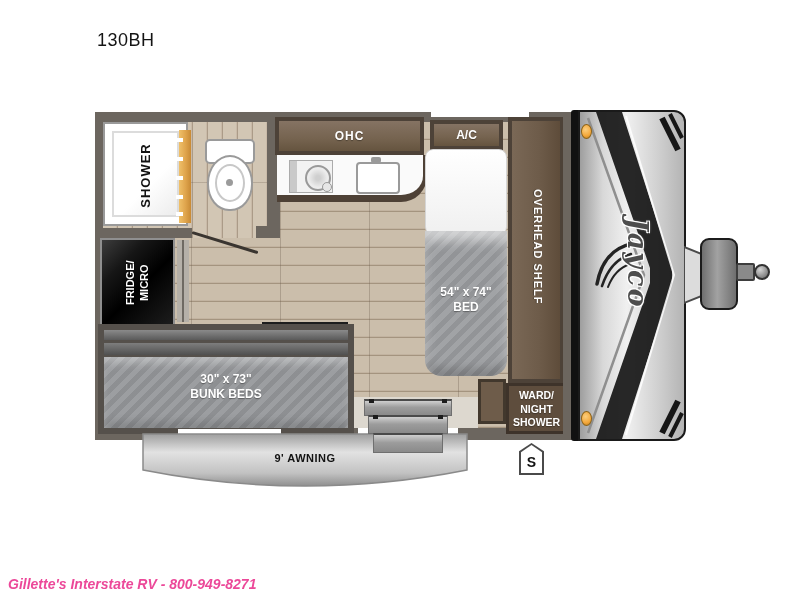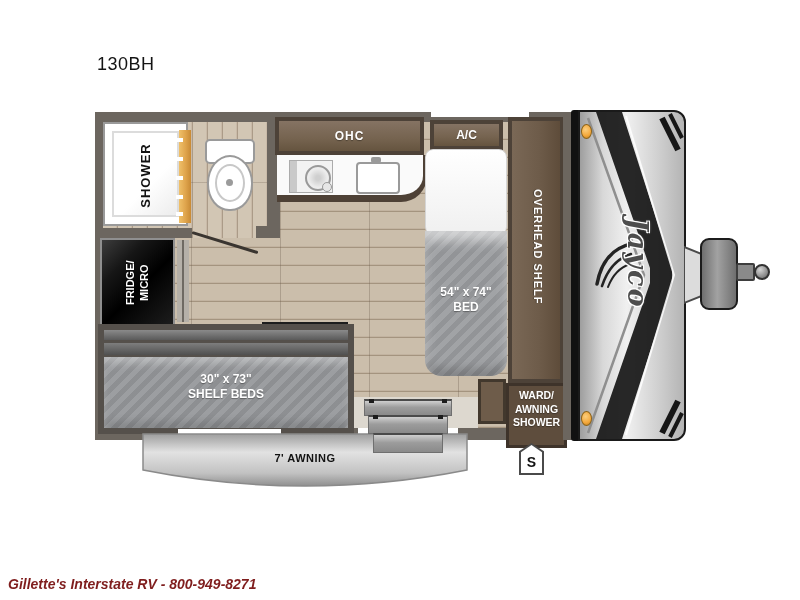--- a/index.html
+++ b/index.html
@@ -49,21 +49,21 @@
                display:flex;align-items:flex-end;justify-content:center;
                font-weight:bold;font-size:14px;color:#111;padding-bottom:3px;box-sizing:border-box;}
 
   .texture{background-image:repeating-linear-gradient(135deg, rgba(255,255,255,.07) 0 5px, rgba(0,0,0,.05) 5px 10px);}
 </style>
 </head>
 <body>
 
 <div class="canvas">
 
-  <div class="abs" style="left:97px;top:30px;font-size:18px;color:#141414;letter-spacing:.5px;margin-top:24px;">130BH</div>
+  <div class="abs" style="left:97px;top:30px;font-size:18px;color:#141414;letter-spacing:.5px;">130BH</div>
 
   <div class="abs wall" style="left:95px;top:112px;width:480px;height:328px;"></div>
 
   <div class="abs floor-main" style="left:103px;top:122px;width:464px;height:306px;"></div>
   <div class="abs floor-bath" style="left:103px;top:122px;width:164px;height:116px;"></div>
 
   <div class="abs wall" style="left:267px;top:112px;width:13px;height:126px;"></div>
   <div class="abs wall" style="left:256px;top:226px;width:24px;height:12px;"></div>
   <div class="abs wall" style="left:95px;top:228px;width:97px;height:10px;"></div>
   <div class="abs" style="left:192px;top:231px;width:69px;height:3px;background:#3A3530;
@@ -130,58 +130,58 @@
       <span>54" x 74"</span><br>
       <span>BED</span>
     </div>
   </div>
 
   <div class="abs cab" style="left:508px;top:117px;width:56px;height:266px;">
     <div class="shelf-inner"></div>
     <div class="abs lbl vtext-cw" style="left:22px;top:72px;font-size:11px;letter-spacing:1px;">OVERHEAD SHELF</div>
   </div>
 
-  <div class="abs" style="left:506px;top:383px;width:61px;height:65px;background:#5E4D3D;border:3px solid #3E332A;box-sizing:border-box;">
+  <div class="abs" style="left:506px;top:383px;width:61px;height:51px;background:#5E4D3D;border:3px solid #3E332A;box-sizing:border-box;">
     <div class="abs lbl" style="left:0;top:3px;width:100%;font-size:10.5px;line-height:1.3;">
       <span>WARD/</span><br>
-      <span>AWNING</span><br>
+      <span>NIGHT</span><br>
       <span>SHOWER</span>
     </div>
   </div>
   <div class="abs" style="left:478px;top:379px;width:28px;height:45px;background:#6E5C4A;border:3px solid #42382D;box-sizing:border-box;"></div>
 
   <div class="abs" style="left:262px;top:322px;width:86px;height:9px;background:#1D1D1D;"></div>
 
   <div class="abs" style="left:98px;top:324px;width:256px;height:110px;background:#55504B;">
     <div class="abs" style="left:6px;top:6px;width:244px;height:10px;background:linear-gradient(180deg,#8A8A8A,#5A5A5A);"></div>
     <div class="abs" style="left:6px;top:19px;width:244px;height:12px;background:linear-gradient(180deg,#7E7E7E,#505050);"></div>
     <div class="abs texture" style="left:6px;top:33px;width:244px;height:71px;background-color:#95979A;
          box-shadow:inset 0 6px 8px rgba(255,255,255,.35), inset 0 -6px 8px rgba(0,0,0,.15);"></div>
     <div class="abs lbl" style="left:0;top:48px;width:100%;font-size:12px;">
       <span>30" x 73"</span><br>
-      <span>SHELF BEDS</span>
+      <span>BUNK BEDS</span>
     </div>
   </div>
 
   <div class="abs" style="left:178px;top:429px;width:103px;height:7px;background:#fff;"></div>
   <div class="abs" style="left:358px;top:428px;width:100px;height:12px;background:#fff;"></div>
   <div class="abs" style="left:354px;top:397px;width:124px;height:31px;background:#DDD8CF;"></div>
 
   <svg class="abs" style="left:140px;top:432px;" width="330" height="72" viewBox="0 0 330 72">
     <defs>
       <linearGradient id="awng" x1="0" y1="0" x2="0" y2="1">
         <stop offset="0" stop-color="#9E9E9E"></stop>
           <stop offset="0.35" stop-color="#E2E2E2"></stop>
         <stop offset="0.75" stop-color="#C2C2C2"></stop>
           <stop offset="1" stop-color="#8F8F8F"></stop>
       </linearGradient>
     </defs>
     <path d="M3,2 L327,2 L327,38 Q165,70 3,38 Z" fill="url(#awng)" stroke="#8A8A8A" stroke-width="1.5"></path>
   </svg>
-  <div class="abs dark-lbl" style="left:240px;top:452px;width:130px;font-size:11px;letter-spacing:.5px;">7' AWNING</div>
+  <div class="abs dark-lbl" style="left:240px;top:452px;width:130px;font-size:11px;letter-spacing:.5px;">9' AWNING</div>
 
   <div class="abs step" style="left:364px;top:399px;width:86px;height:14px;">
     <div class="nub" style="left:4px;"></div>
     <div class="nub" style="right:4px;"></div>
   </div>
   <div class="abs step" style="left:368px;top:415px;width:78px;height:16px;">
     <div class="nub" style="left:4px;"></div>
     <div class="nub" style="right:4px;"></div>
   </div>
   <div class="abs step" style="left:373px;top:433px;width:68px;height:17px;"></div>
@@ -214,15 +214,15 @@
   <svg class="abs" style="left:684px;top:242px;" width="32" height="66" viewBox="0 0 32 66">
     <polygon points="0,5 30,17 30,49 0,61" fill="#DCDCDC" stroke="#4A4A4A" stroke-width="2"></polygon>
   </svg>
   <div class="abs" style="left:700px;top:238px;width:38px;height:72px;border-radius:9px;border:2px solid #1C1C1C;
        background:linear-gradient(90deg,#6F6F6F,#A2A2A2 45%,#6F6F6F);box-sizing:border-box;"></div>
   <div class="abs" style="left:736px;top:263px;width:19px;height:18px;background:#8A8A8A;border:2px solid #3E3E3E;
        border-radius:2px;box-sizing:border-box;"></div>
   <div class="abs" style="left:754px;top:264px;width:16px;height:16px;border-radius:50%;border:2px solid #333;
        background:radial-gradient(circle at 35% 30%,#D6D6D6,#7E7E7E 75%);box-sizing:border-box;"></div>
 
-  <div class="abs" style="left:8px;top:576px;font-size:14px;font-weight:bold;font-style:italic;color:#7f1d1d;">Gillette's Interstate RV - 800-949-8271</div>
+  <div class="abs" style="left:8px;top:576px;font-size:14px;font-weight:bold;font-style:italic;color:#ec4899;">Gillette's Interstate RV - 800-949-8271</div>
 
 </div>
 
 </body></html>

